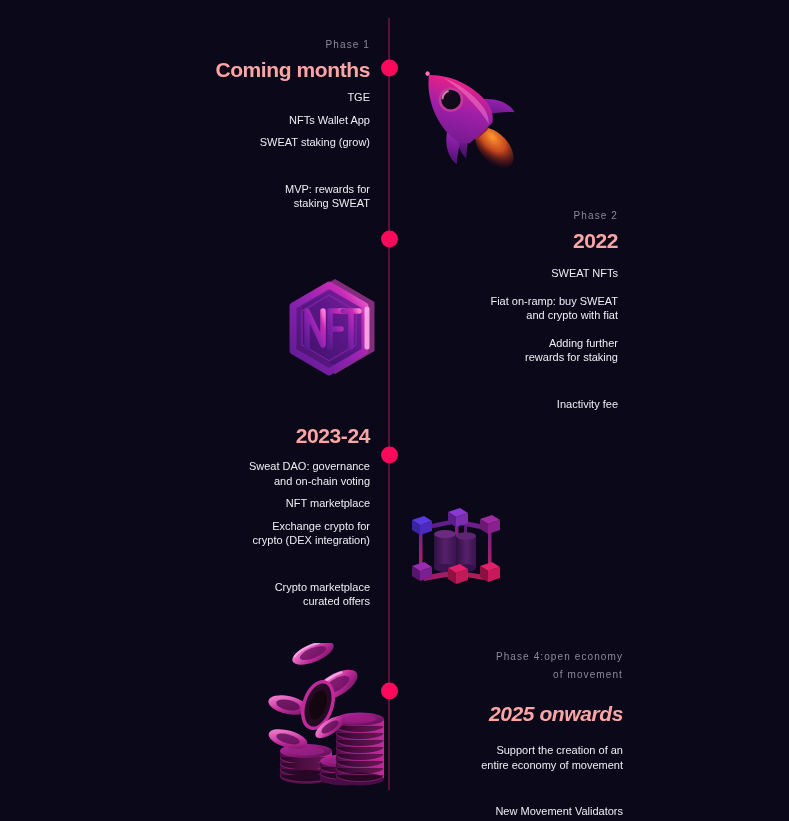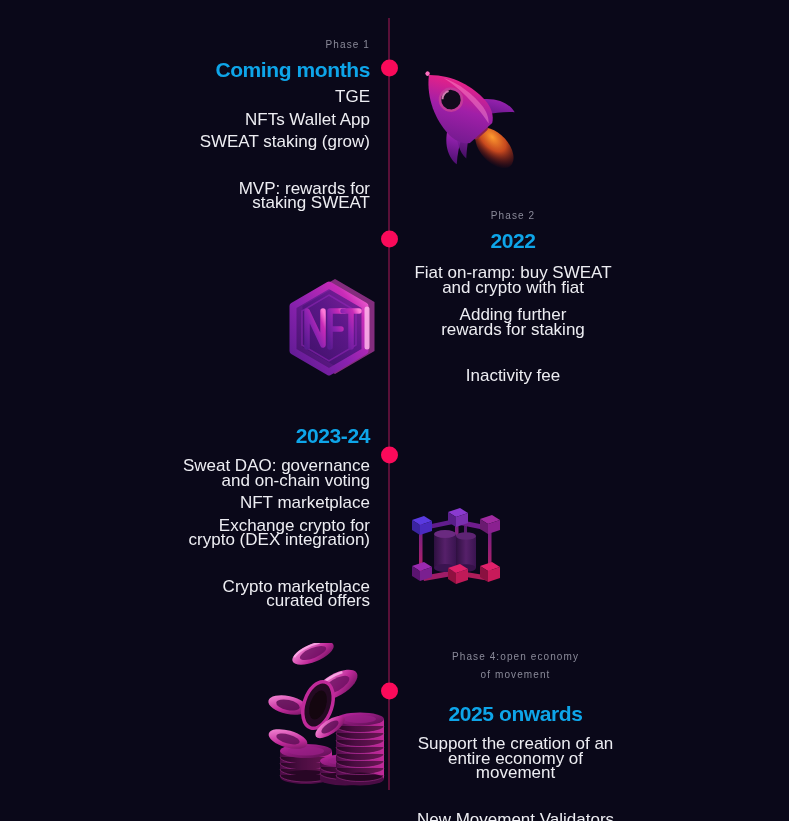--- a/index.html
+++ b/index.html
@@ -45,66 +45,66 @@
   .dot-p1 { top: 68px; }
   .dot-p2 { top: 239px; }
   .dot-p3 { top: 455px; }
   .dot-p4 { top: 691px; }
 
   
   .phase {
     position: absolute;
   }
   .phase-right { text-align: right; }
-  .phase-left  { text-align: center; }
+  .phase-left  { text-align: right; }
 
   .phase-label {
     font-size: 10px;
     color: #8a8a99;
     letter-spacing: 1.1px;
     line-height: 13px;
     margin: 0 0 7px 0;
     font-weight: 400;
   }
 
   .phase-title {
     font-size: 21px;
     font-weight: bold;
-    color: #0ea5e9;
+    color: #fca5a5;
     letter-spacing: -0.4px;
     line-height: 23px;
     margin: 0 0 10px 0;
     white-space: nowrap;
   }
 
   .phase-items {
     list-style: none;
     margin: 0;
     padding: 0;
   }
   .phase-items li {
-    font-size: 17px;
+    font-size: 11px;
     color: #ededf2;
     line-height: 14.5px;
     margin-bottom: 13px;
   }
   .phase-items li:last-child { margin-bottom: 0; margin-top: 32px; }
 
   
   #phase-1 { left: 170px; top: 38px;  width: 200px; }
   #phase-2 { left: 408px; top: 209px; width: 210px; }
   #phase-3 { left: 150px; top: 424px; width: 220px; }
   #phase-4 { left: 408px; top: 648px; width: 215px; }
 
   #phase-1 .phase-items li { margin-bottom: 8px; }
   #phase-3 .phase-items li { margin-bottom: 8px; }
   #phase-3 .phase-title { margin-bottom: 12px; }
   #phase-1 .phase-title { margin-bottom: 9px; }
   #phase-4 .phase-label { line-height: 18px; margin-bottom: 18px; }
-  #phase-4 .phase-title { margin-bottom: 12px; }
+  #phase-4 .phase-title { margin-bottom: 18px; font-style: italic; }
   #phase-2 .phase-title { margin-bottom: 14px; }
 
   
   .art {
     position: absolute;
     pointer-events: none;
   }
   #art-rocket { left: 398px; top: 48px;  width: 130px; height: 130px; }
   #art-nft    { left: 277px; top: 275px; width: 105px; height: 108px; }
   #art-blocks { left: 402px; top: 502px; width: 110px; height: 100px; }
@@ -174,20 +174,21 @@
 
         <circle cx="65" cy="12" r="2.2" fill="#ff6fc0"></circle>
       </g>
     </svg>
   </div>
 
   <div class="phase phase-left" id="phase-2">
     <p class="phase-label">Phase 2</p>
     <h2 class="phase-title">2022</h2>
     <ul class="phase-items">
+      <li>SWEAT NFTs</li>
       <li>Fiat on-ramp: buy SWEAT<br>and crypto with fiat</li>
       <li>Adding further<br>rewards for staking</li>
       <li>Inactivity fee</li>
     </ul>
   </div>
 
   <div class="art" id="art-nft">
     <svg viewBox="0 0 105 108" width="105" height="108">
       <defs>
         <linearGradient id="hexGrad" x1="0" y1="1" x2="1" y2="0">

